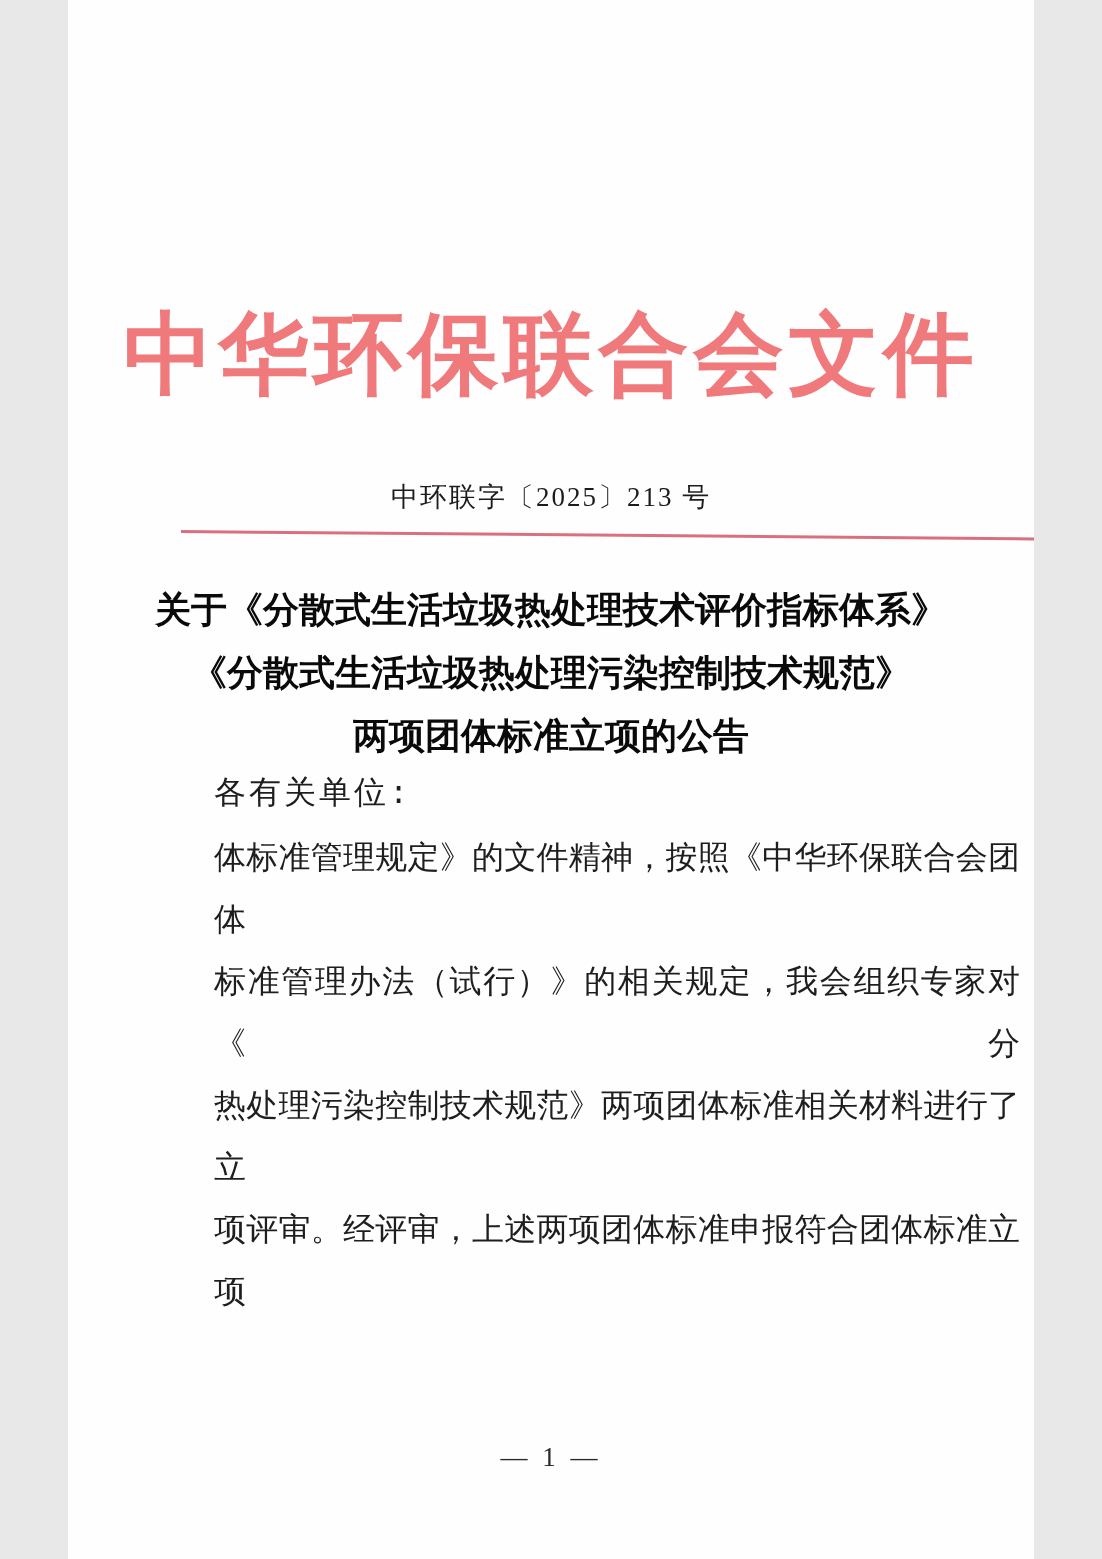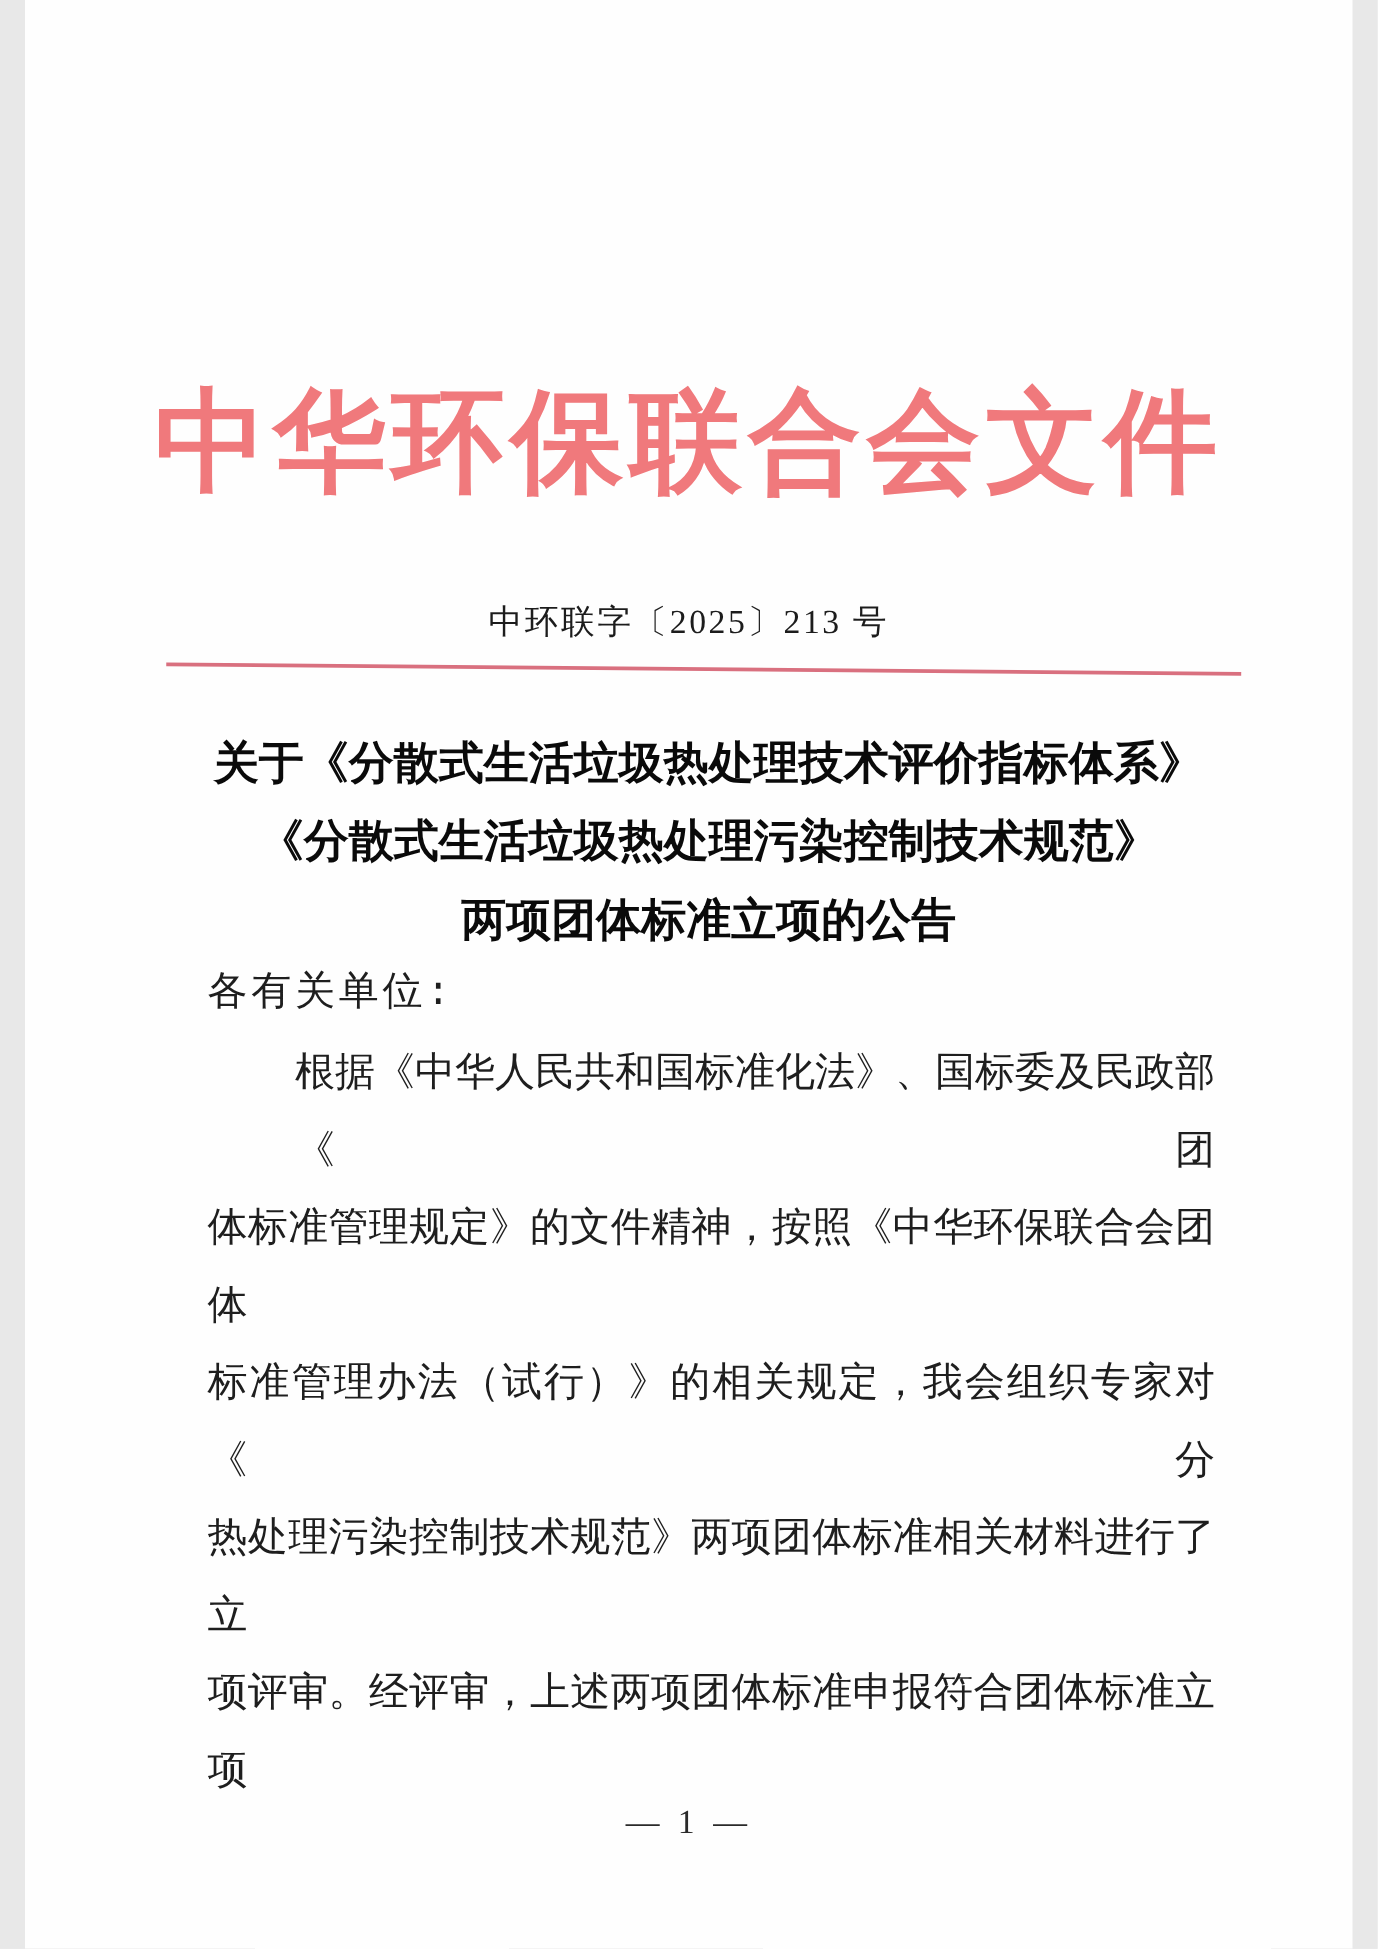--- a/index.html
+++ b/index.html
@@ -2,21 +2,21 @@
 <html style="--header-red: #f0797c; --rule-red: #d9707f;"><head>
 <meta charset="utf-8">
 <style>
   html, body {
     margin: 0;
     padding: 0;
     background: #e8e8e8;
   }
   .page {
     position: relative;
-    width: 1062px;
+    width: 966px;
     height: 1559px;
     margin: 0 auto;
     background: #fefefe;
     overflow: hidden;
     font-family: "Liberation Serif", "DejaVu Serif", serif;
     color: #222;
   }
   
   .header-title {
     position: absolute;
@@ -59,21 +59,20 @@
     position: absolute;
     top: 579px;
     left: 0;
     width: 100%;
     text-align: center;
     font-size: 36px;
     font-weight: bold;
     line-height: 63px;
     color: #0a0a0a;
     letter-spacing: 0px;
-    padding-left: 16px;
   }
   
   .body-text {
     position: absolute;
     top: 764px;
     left: 146px;
     width: 806px;
     font-size: 32px;
     line-height: 62px;
     color: #1e1e1e;
@@ -118,21 +117,20 @@
   <div class="red-rule"></div>
 
   <div class="doc-title">
     <div>关于《分散式生活垃圾热处理技术评价指标体系》</div>
     <div>《分散式生活垃圾热处理污染控制技术规范》</div>
     <div>两项团体标准立项的公告</div>
   </div>
 
   <div class="body-text">
     <div class="body-line salutation">各有关单位:</div>
-    <div class="body-line justified indented">根据《中华人民共和国标准化法》、国标委及民政部《团</div>
     <div class="body-line justified">体标准管理规定》的文件精神，按照《中华环保联合会团体</div>
     <div class="body-line justified">标准管理办法（试行）》的相关规定，我会组织专家对《分</div>
     <div class="body-line justified">热处理污染控制技术规范》两项团体标准相关材料进行了立</div>
     <div class="body-line justified">项评审。经评审，上述两项团体标准申报符合团体标准立项</div>
 
   </div>
 
   <div class="page-number">— 1 —</div>
 
 </div>

